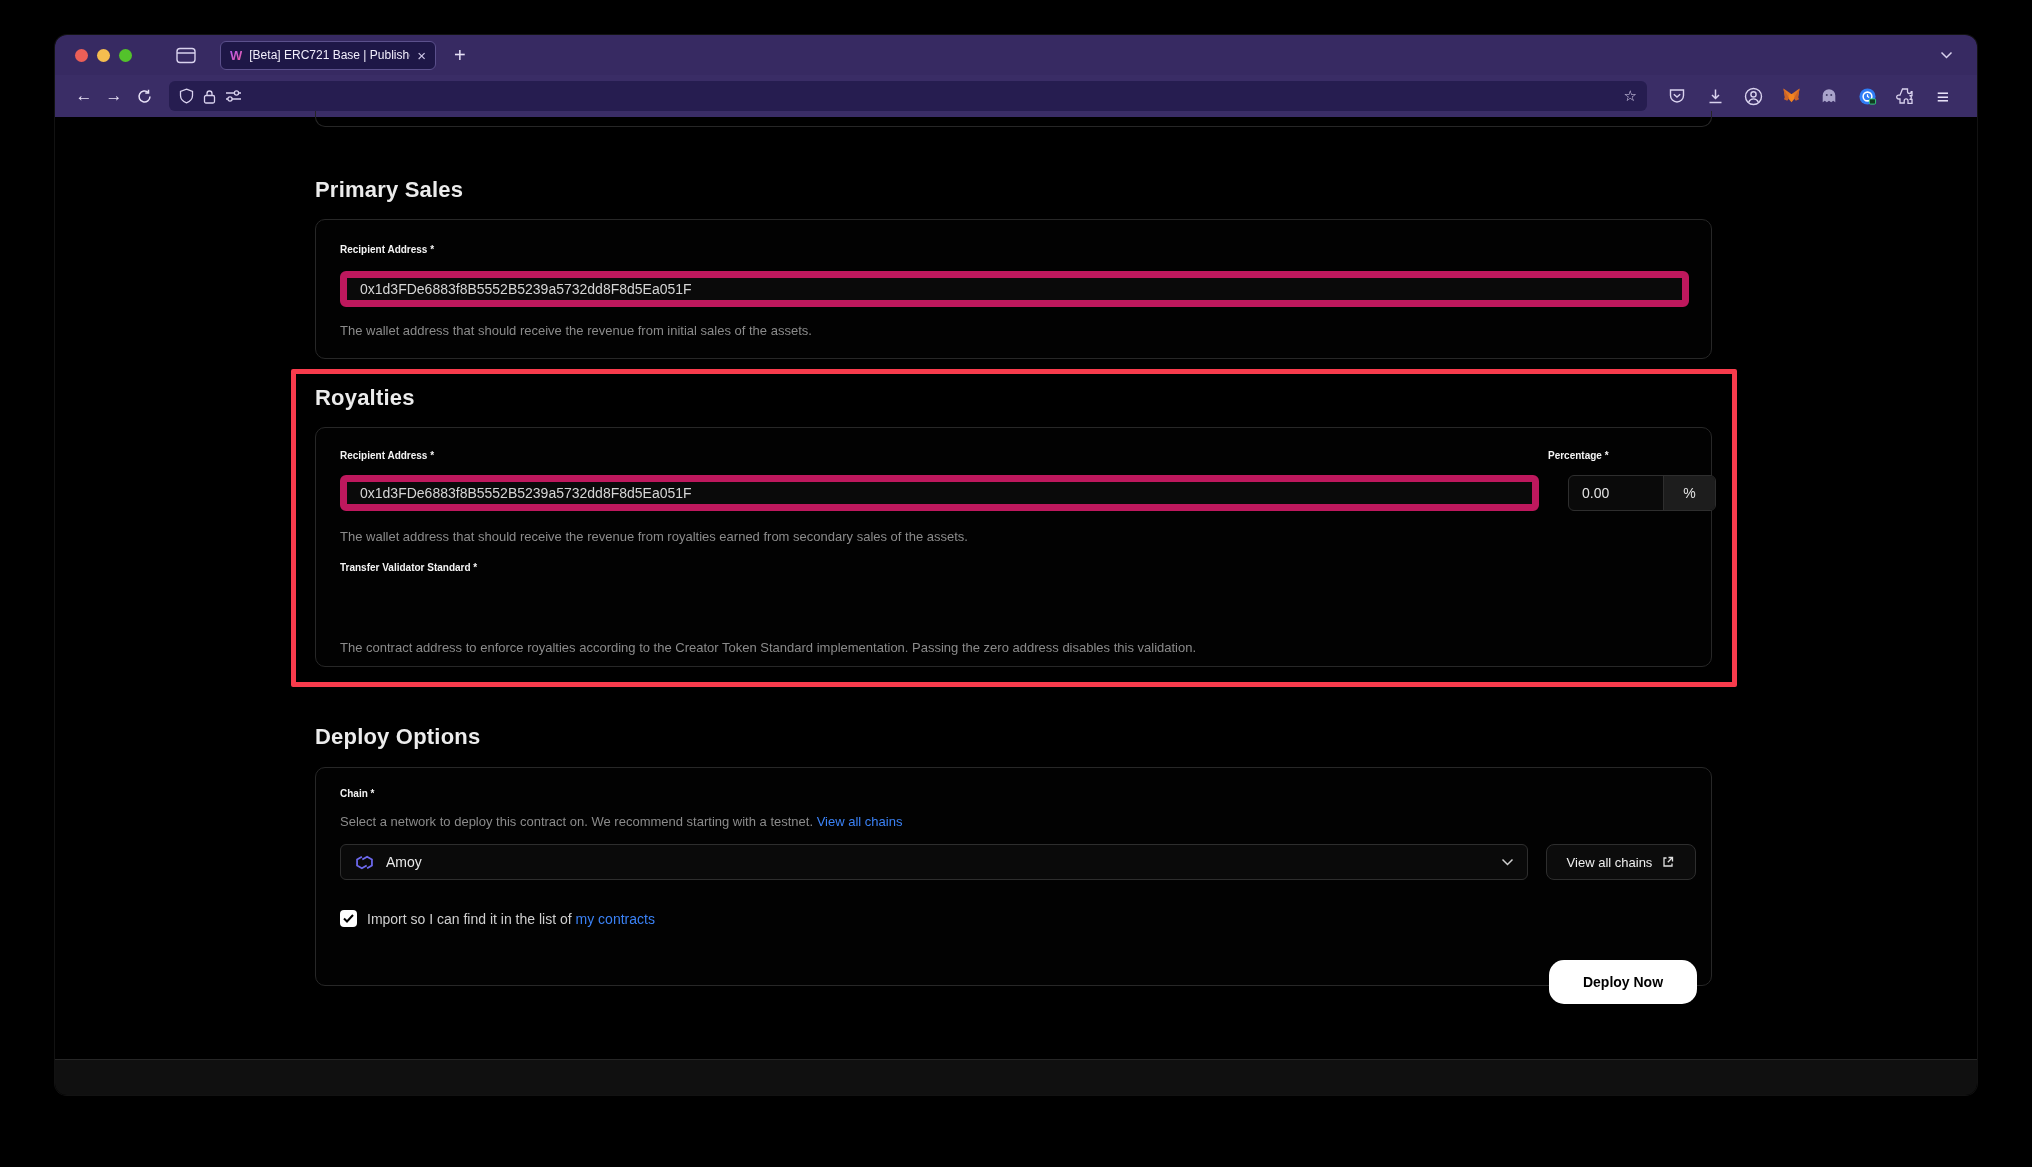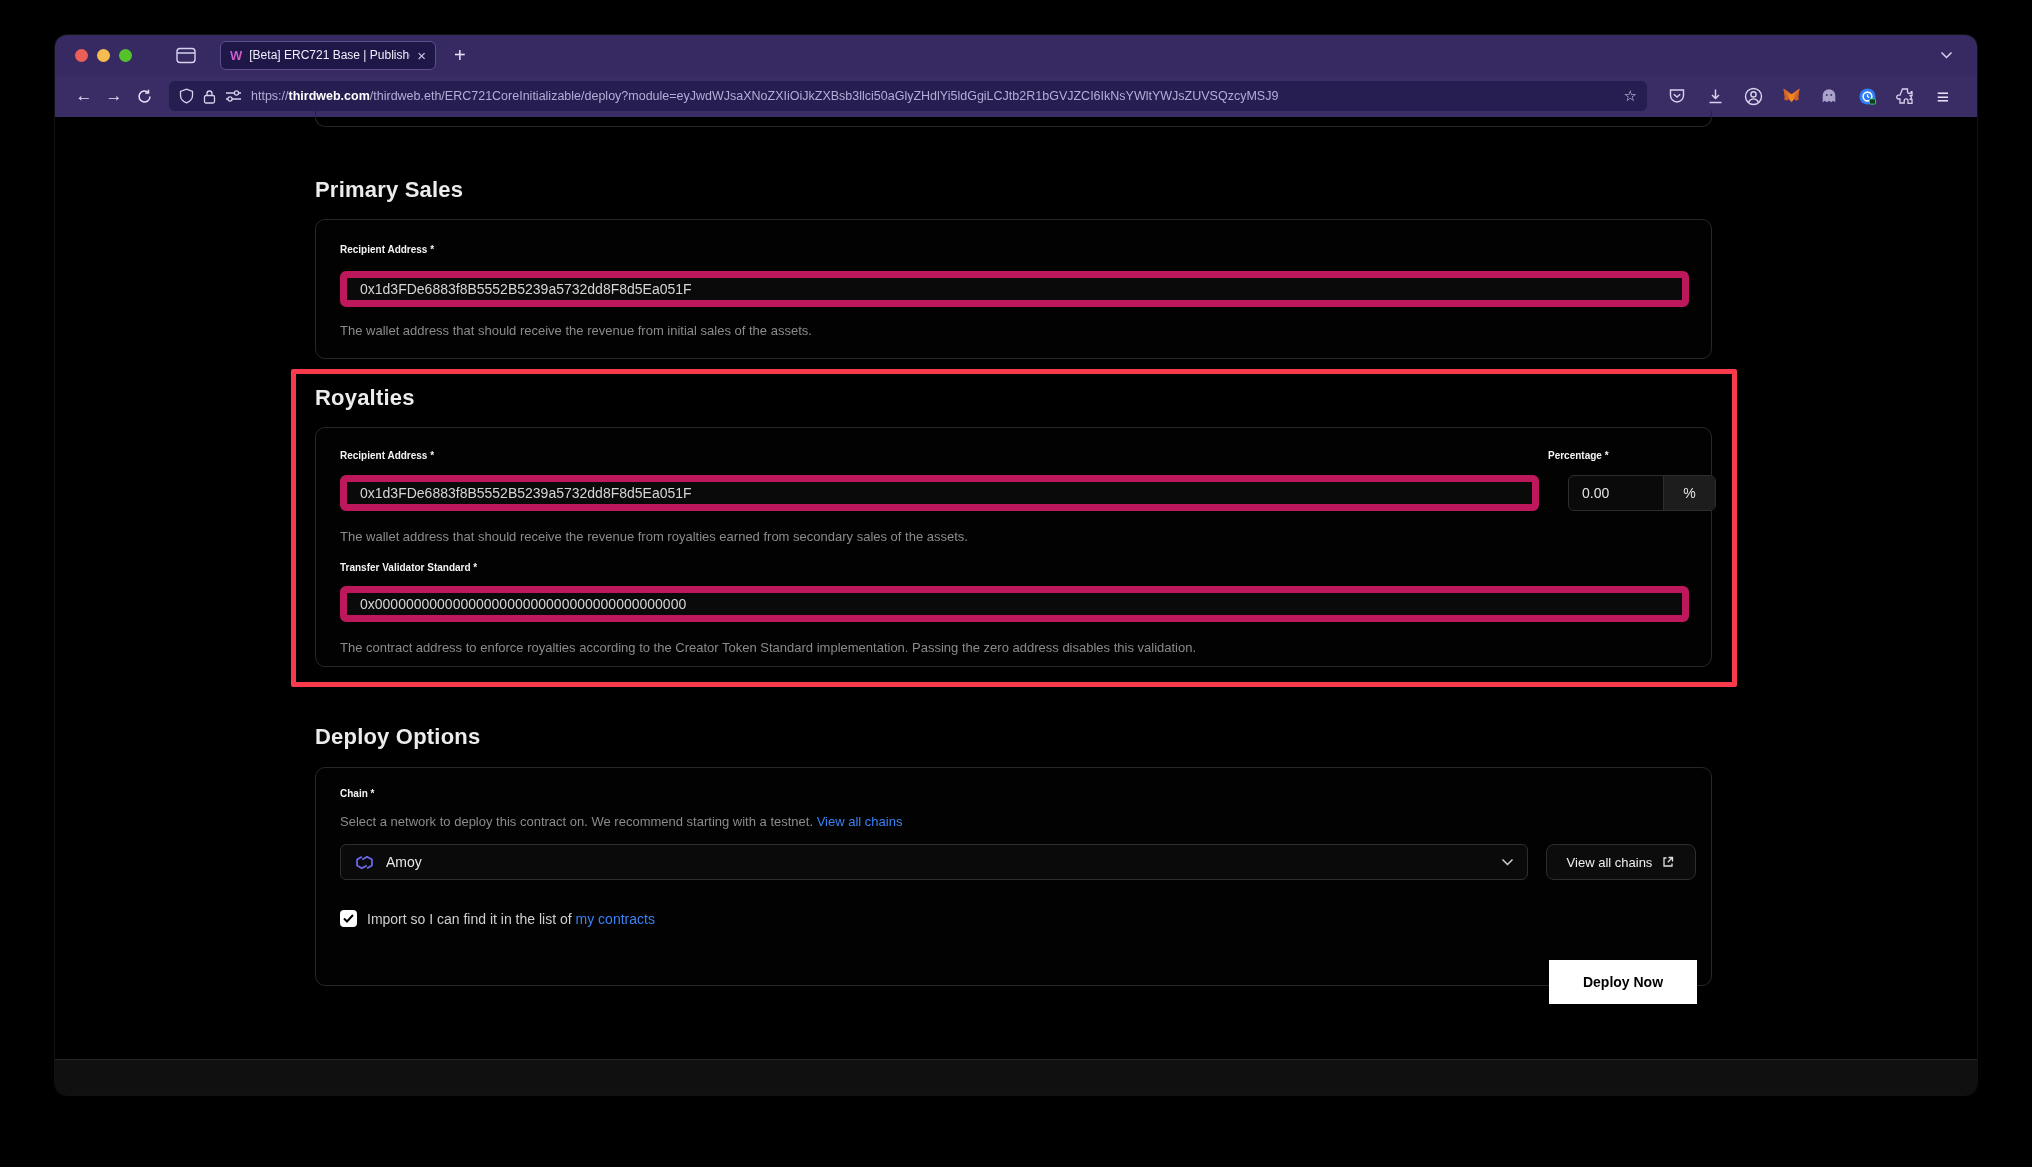--- a/index.html
+++ b/index.html
@@ -66,21 +66,21 @@
   .select { position:absolute; height:36px; background:#0a0a0a; border:1px solid #2e2e2e;
             border-radius:6px; display:flex; align-items:center; gap:11px; padding:0 13px; }
   .select .chaintext { font-size:14px; color:#e9e9e9; font-weight:500; }
   .select .chev { margin-left:auto; display:flex; }
   .btn-outline { position:absolute; height:36px; background:#0c0c0c; border:1px solid #2e2e2e;
                  border-radius:8px; display:flex; align-items:center; justify-content:center;
                  gap:9px; font-size:13px; color:#efefef; font-weight:500; }
   .checkrow { position:absolute; display:flex; align-items:flex-end; gap:10px; font-size:14px; color:#cfcfcf; }
   .checkbox { width:17px; height:17px; background:#fff; border-radius:4px;
               display:flex; align-items:center; justify-content:center; }
-  .btn-primary { position:absolute; background:#fff; color:#000; border-radius:0;
+  .btn-primary { position:absolute; background:#fff; color:#000; border-radius:15px;
                  display:flex; align-items:center; justify-content:center;
                  font-size:14px; font-weight:700; }
   .footer { position:absolute; left:0; bottom:0; width:100%; height:36px;
             background:#101010; border-top:1px solid #262626; }
   svg { display:block; }
 </style>
 </head>
 <body>
 
 <div class="window">
@@ -133,21 +133,20 @@
           </svg>
       </span>
       <span>
         <svg width="17" height="14" viewBox="0 0 17 14">
             <line x1="1" y1="4" x2="16" y2="4" stroke="#d9d2ee" stroke-width="1.3"></line>
             <circle cx="11.5" cy="4" r="2.1" fill="#261d50" stroke="#d9d2ee" stroke-width="1.3"></circle>
             <line x1="1" y1="10" x2="16" y2="10" stroke="#d9d2ee" stroke-width="1.3"></line>
             <circle cx="5" cy="10" r="2.1" fill="#261d50" stroke="#d9d2ee" stroke-width="1.3"></circle>
           </svg>
       </span>
-      <span class="urltext"><span>https://</span><span class="domain">thirdweb.com</span><span>/thirdweb.eth/ERC721CoreInitializable/deploy?module=eyJwdWJsaXNoZXIiOiJkZXBsb3llci50aGlyZHdlYi5ldGgiLCJtb2R1bGVJZCI6IkNsYWltYWJsZUVSQzcyMSJ9</span></span>
       <span class="urlfade"></span>
       <span class="urlstar">☆</span>
     </div>
 
     <div class="tbicons">
       <div>
         <svg width="18" height="18" viewBox="0 0 18 18">
             <path d="M2.5 3h13v5.5a6.5 6.5 0 0 1-13 0z" fill="none" stroke="#d9d2ee" stroke-width="1.4"></path>
             <path d="M5.8 7.2L9 10l3.2-2.8" fill="none" stroke="#d9d2ee" stroke-width="1.4"></path>
           </svg>
@@ -214,21 +213,20 @@
     <div class="card" style="top:310px;height:240px">
       <span class="label" style="left:24px;top:22px">Recipient Address *</span>
       <input class="ti" style="left: 24px; top: 47px; width: 1199px;" value="0x1d3FDe6883f8B5552B5239a5732dd8F8d5Ea051F">
       <span class="label" style="left:1232px;top:22px">Percentage *</span>
       <div class="pctgroup" style="left:1232px;top:47px;width:148px">
         <input value="0.00" style="">
         <span class="pctsuffix">%</span>
       </div>
       <span class="help" style="left:24px;top:101px">The wallet address that should receive the revenue from royalties earned from secondary sales of the assets.</span>
       <span class="label" style="left:24px;top:134px">Transfer Validator Standard *</span>
-      <input class="ti" style="left: 24px; top: 158px; width: 1349px;" value="0x0000000000000000000000000000000000000000">
       <span class="help" style="left:24px;top:212px">The contract address to enforce royalties according to the Creator Token Standard implementation. Passing the zero address disables this validation.</span>
     </div>
 
     <div class="heading" style="top:607px">Deploy Options</div>
     <div class="card" style="top:650px;height:219px">
       <span class="label" style="left:24px;top:20px">Chain *</span>
       <span class="help" style="left:24px;top:46px"><span>Select a network to deploy this contract on. We recommend starting with a testnet.</span> <span class="link">View all chains</span></span>
 
       <div class="select" style="left:24px;top:76px;width:1188px">
         <span>

